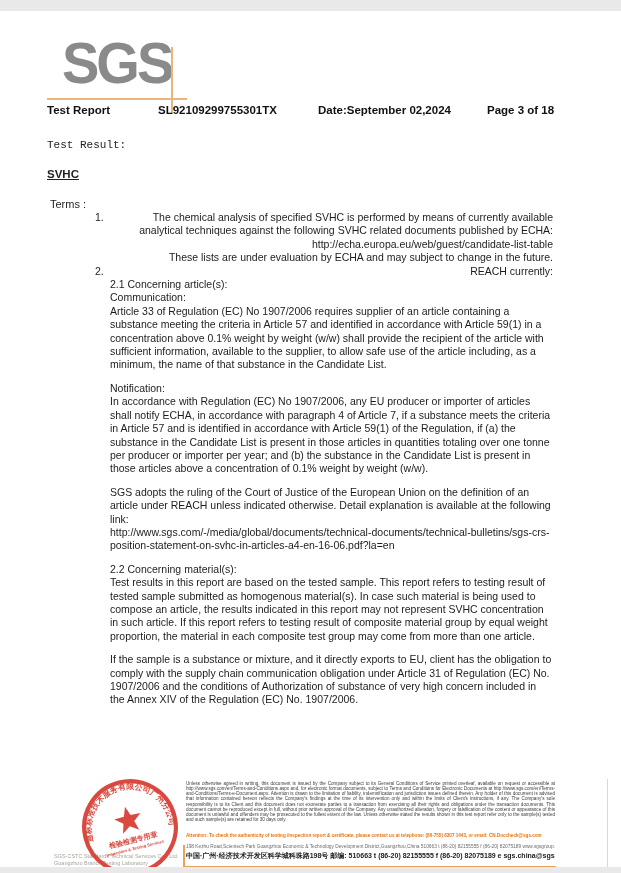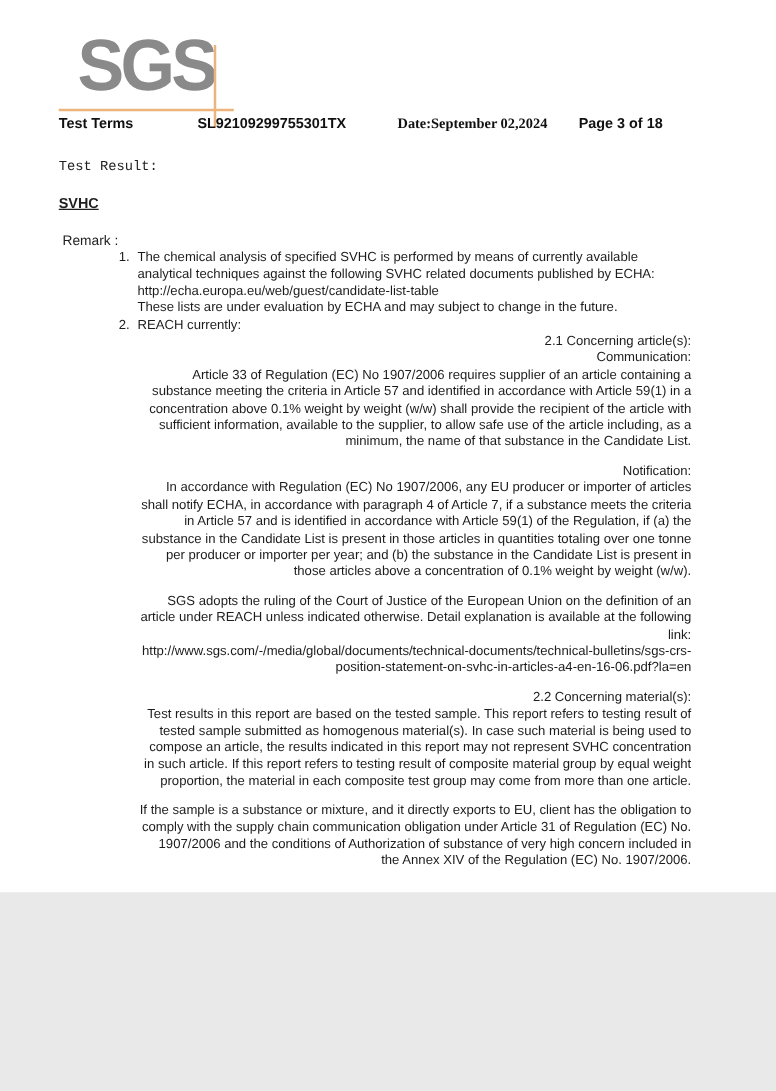--- a/index.html
+++ b/index.html
@@ -1,43 +1,43 @@
 <!DOCTYPE html>
 <html><head>
 <meta charset="utf-8">
 <style>
   html,body { margin:0; padding:0; background:#e9e9e9; }
   .page {
-    position:relative; width:621px; height:714px; margin:0 auto;
+    position:relative; width:621px; height:856px; margin:11px auto;
     background:#ffffff; overflow:hidden;
     font-family:"Liberation Sans", sans-serif; color:#1f1f1f;
   }
   
   .logo {
     position:absolute; left:62px; top:22px;
     font-size:56px; font-weight:bold; letter-spacing:-3px;
     color:#8a8a8a; line-height:60px; transform:scaleY(1.04);
   }
   .crop-h { position:absolute; left:47px; top:87px; width:140px; height:2px; background:#edb37c; }
   .crop-v { position:absolute; left:171px; top:36px; width:2px; height:66px; background:#edb37c; }
   .hdr { position:absolute; top:93px; font-size:11.5px; font-weight:bold; color:#111; white-space:nowrap; }
   .hdr.title   { left:47px;  }
   .hdr.repno   { left:158px; }
-  .hdr.date    { left:318px;font-family:Liberation Serif, serif; }
-  .hdr.pageno  { left:463px;text-align:right; }
+  .hdr.date    { left:318px; }
+  .hdr.pageno  { left:487px;text-align:right; }
   
   .tr-label  { position:absolute; left:47px; top:128px; font-size:11px;font-family:Liberation Mono, monospace; }
   .svhc      { position:absolute; left:47px; top:157px; font-size:11.5px; font-weight:bold; text-decoration:underline;text-align:center; }
   .remark-lb { position:absolute; left:50px; top:187px; font-size:11px; }
   .remark    { position:absolute; left:95px; top:200px; width:458px; font-size:10.5px; line-height:13.4px; color:#1c1c1c; }
   .item      { display:flex; }
   .item .num { width:15px; flex:0 0 15px; }
-  .item .itext { flex:1; white-space:pre-line; }
+  .item .itext { flex:1; white-space:pre-line;text-align:right; }
   .sub       { margin-left:15px; }
-  .sub .para { white-space:pre-line; overflow-wrap:break-word; margin-top:10px;text-align:right; }
+  .sub .para { white-space:pre-line; overflow-wrap:break-word; margin-top:10px; }
   .sub .para:first-child { margin-top:0; }
   
   .stamp-wrap { position:absolute; left:80px; top:766px; width:100px; height:100px; transform:rotate(-14deg); opacity:.92; z-index:2; }
   .company-lines { position:absolute; left:54px; top:842px; width:150px; font-size:5.5px; line-height:7px; color:#a9a49c; z-index:1; }
   .legal {
     position:absolute; left:186px; top:770px; width:369px;
     font-size:4.6px; line-height:5.15px; color:#3c3c3c; text-align:justify;
   }
   .attention {
     position:absolute; left:186px; top:822px; width:369px;
@@ -57,28 +57,28 @@
   .edge-r { position:absolute; right:13px; top:768px; width:1px; height:96px; background:#d8d8d8; }
 </style>
 </head>
 <body>
 
 <div class="page">
 
   <div class="logo">SGS</div>
   <div class="crop-h"></div>
   <div class="crop-v"></div>
-  <div class="hdr title">Test Terms</div>
+  <div class="hdr title">Test Report</div>
   <div class="hdr repno">SL92109299755301TX</div>
   <div class="hdr date">Date:September 02,2024</div>
   <div class="hdr pageno">Page 3 of 18</div>
 
   <div class="tr-label">Test Result:</div>
   <div class="svhc">SVHC</div>
-  <div class="remark-lb">Remark :</div>
+  <div class="remark-lb">Terms :</div>
 
   <div class="remark">
     <div class="item">
       <span class="num">1.</span>
       <div class="itext">The chemical analysis of specified SVHC is performed by means of currently available analytical techniques against the following SVHC related documents published by ECHA:
 http://echa.europa.eu/web/guest/candidate-list-table
 These lists are under evaluation by ECHA and may subject to change in the future.</div>
     </div>
     <div class="item">
       <span class="num">2.</span>

